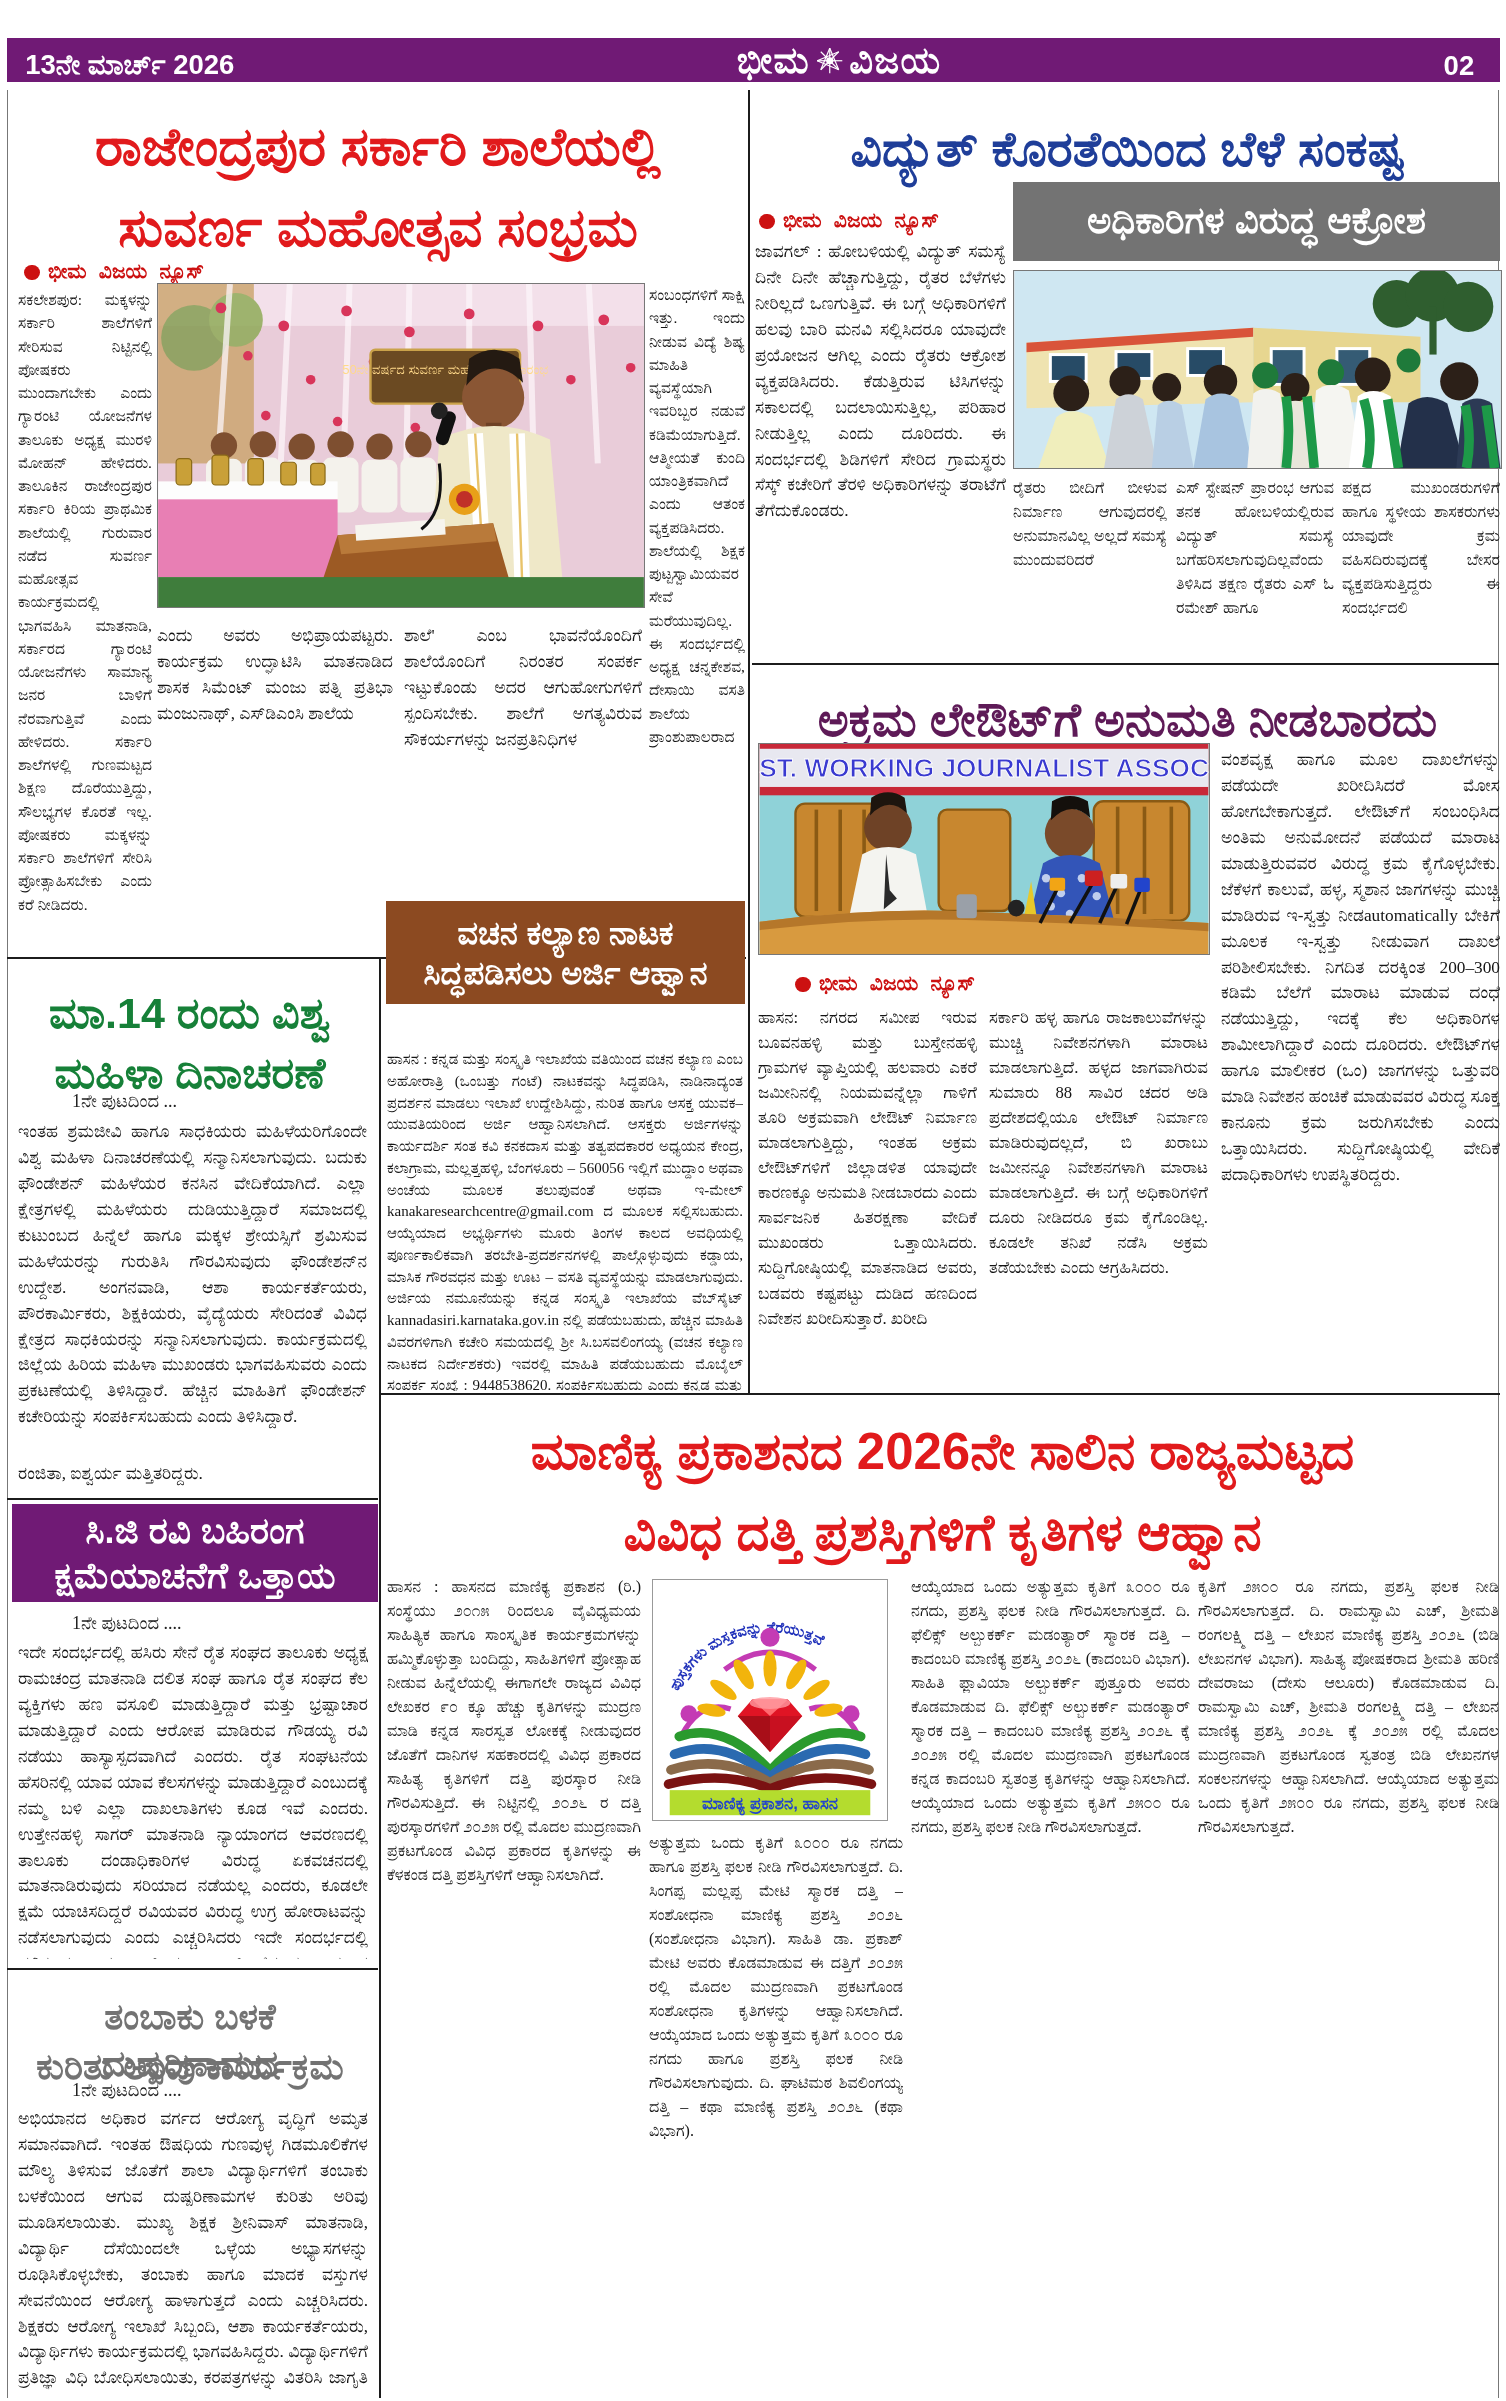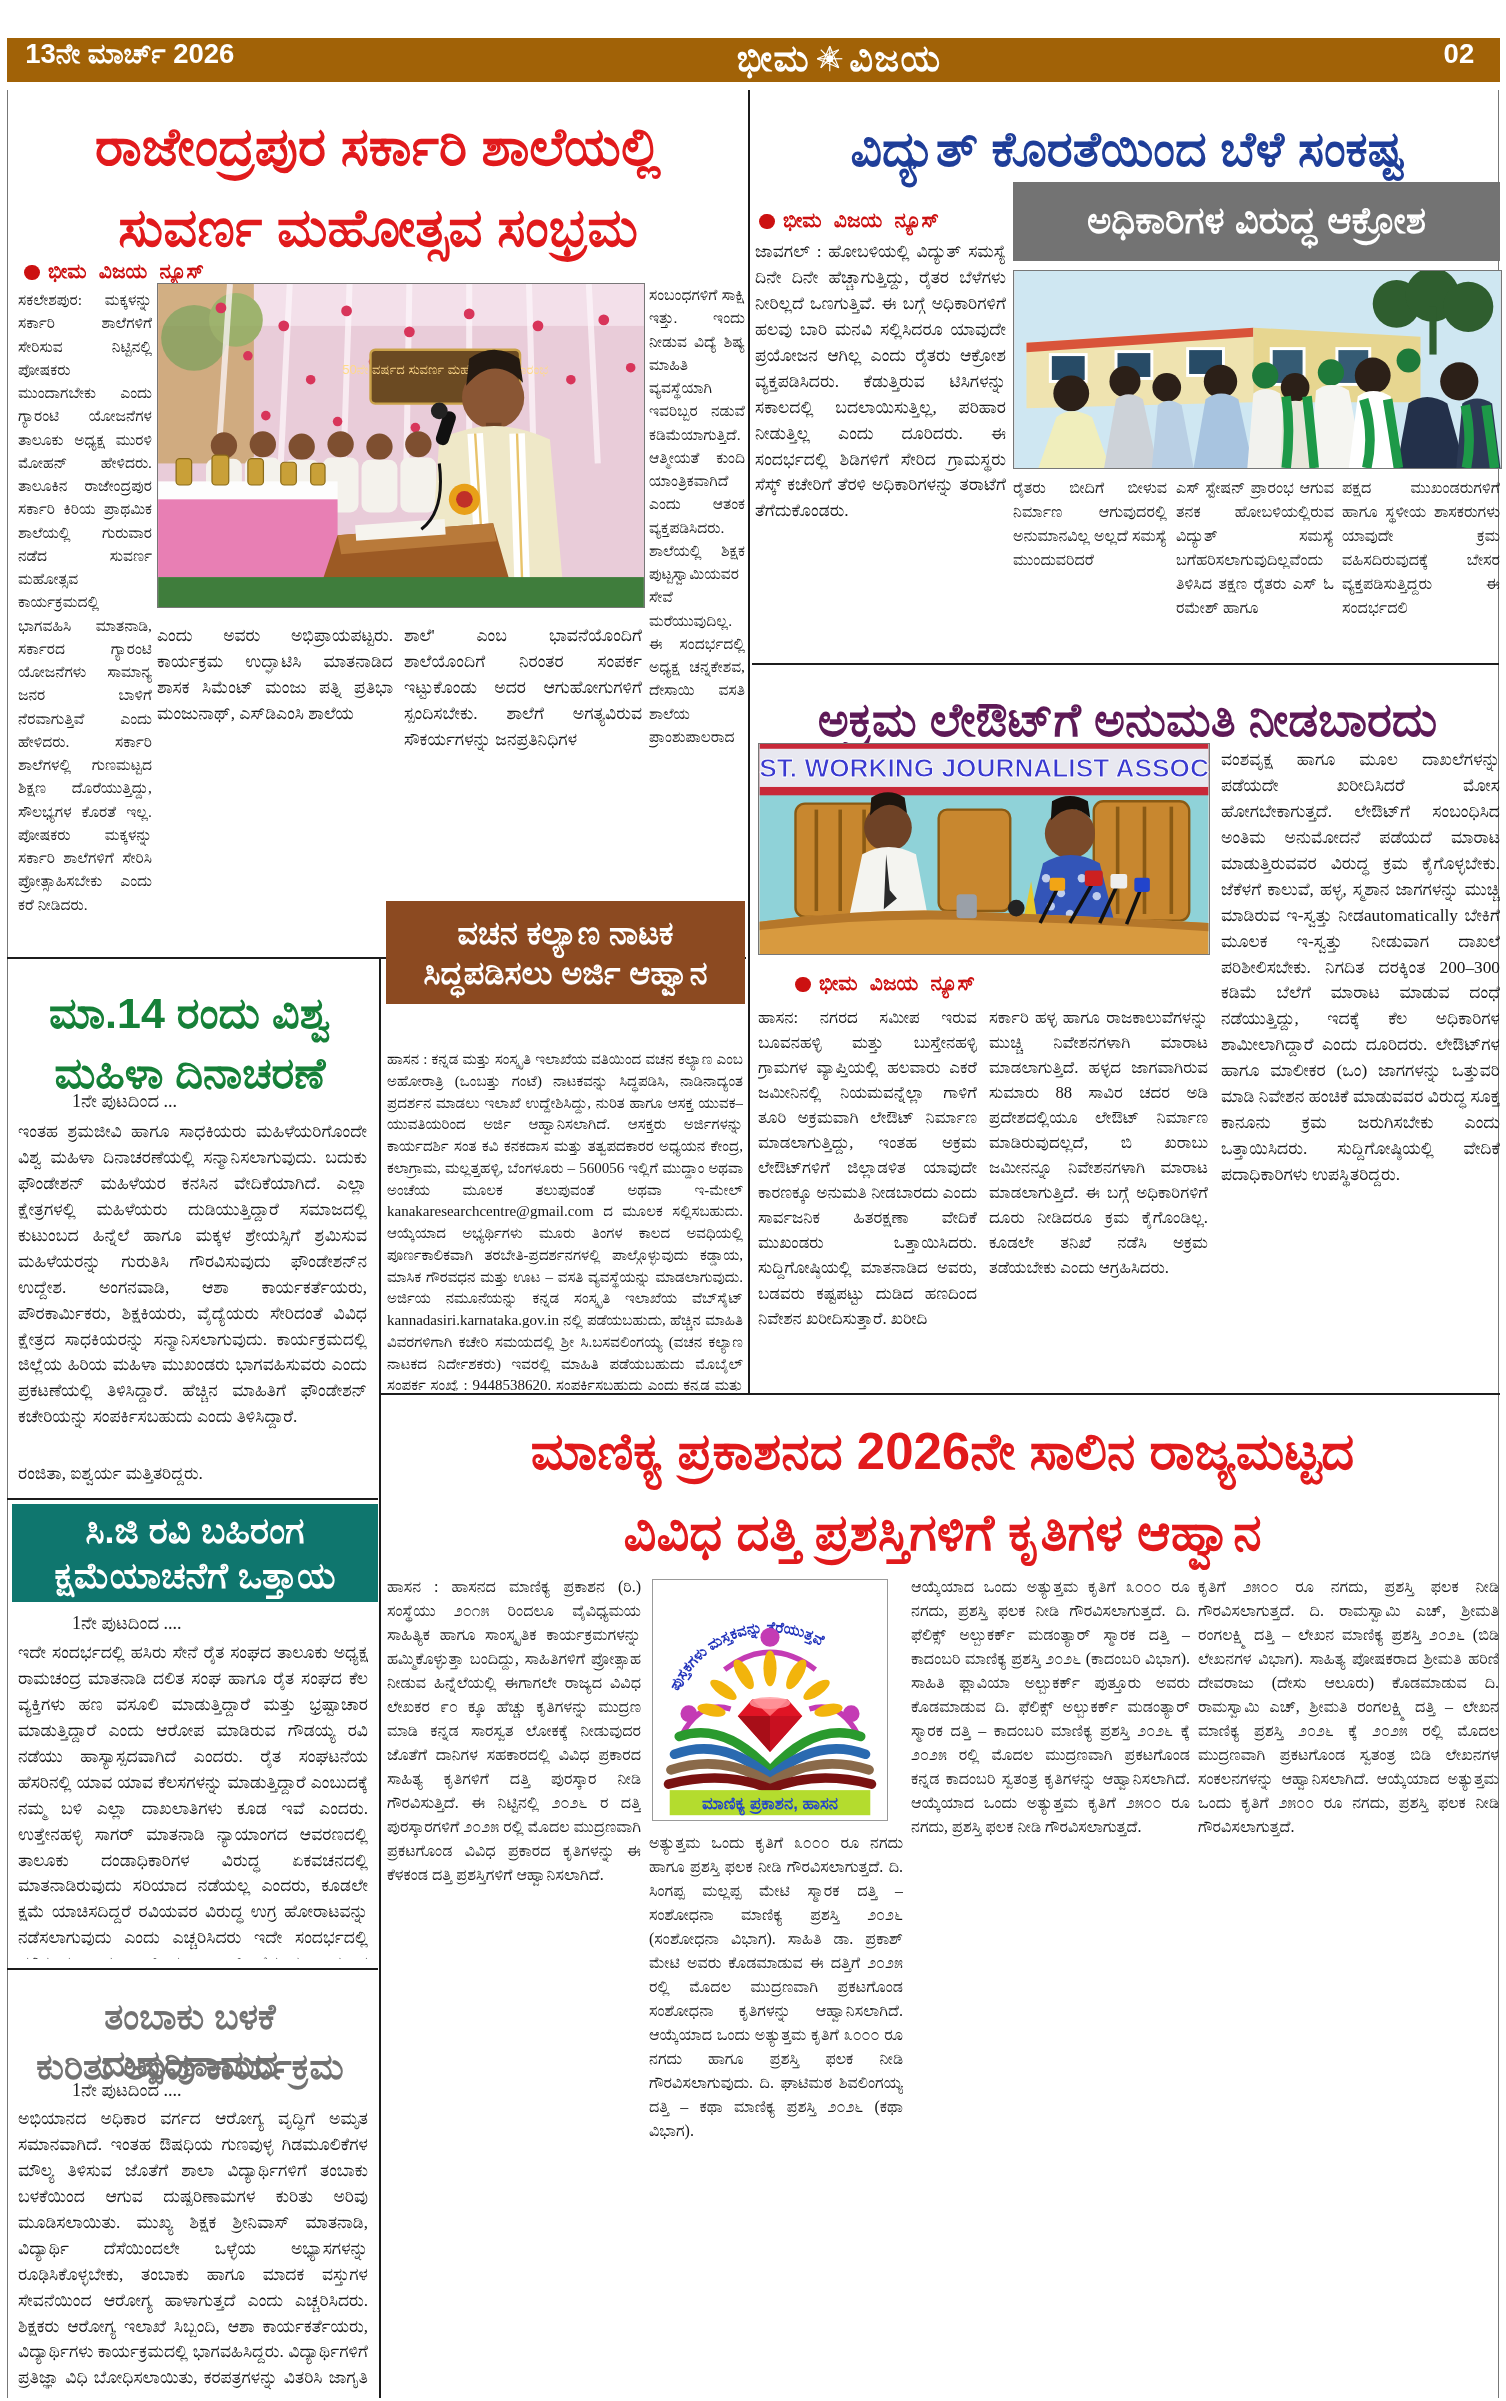--- a/index.html
+++ b/index.html
@@ -2,22 +2,22 @@
 <html style="font-size:9.6px"><head>
 <meta charset="utf-8">
 <style>
   html,body{margin:0;padding:0;background:#ffffff;}
   #page{position:relative;width:1507px;height:2401px;background:#ffffff;overflow:hidden;
         font-family:"Liberation Serif",serif;color:#111;}
   .rule-h{position:absolute;height:1.8px;background:#1c1c1c;}
   .rule-v{position:absolute;width:1.8px;background:#1c1c1c;}
   .edge{position:absolute;width:1.2px;background:#777;}
   
-  #masthead{position:absolute;left:7.2px;top:38px;width:1493px;height:44px;background:#a16207;
-            display:flex;align-items:flex-start;color:#fff;font-family:"Liberation Sans",sans-serif;}
+  #masthead{position:absolute;left:7.2px;top:38px;width:1493px;height:44px;background:#701a75;
+            display:flex;align-items:flex-end;color:#fff;font-family:"Liberation Sans",sans-serif;}
   #mh-date{font-size:27.5px;font-weight:bold;margin-left:18px;white-space:nowrap;}
   #mh-title{flex:1;text-align:center;font-size:37px;font-weight:bold;letter-spacing:1.2px;
             display:flex;align-items:center;justify-content:center;gap:6px;}
   #mh-page{font-size:27.5px;font-weight:bold;margin-right:26px;}
   
   .hl{position:absolute;text-align:center;font-family:"Liberation Sans",sans-serif;font-weight:bold;line-height:1.3;margin-top:16px;}
   .hl-red{color:#e11a1c;}
   .hl-blue{color:#1f3e99;}
   .hl-purple{color:#5e1a57;}
   .hl-green{color:#168038;}
@@ -319,21 +319,21 @@
   <div class="fromp" style="left:72px;top:1091px;">1ನೇ ಪುಟದಿಂದ ...</div>
   <div class="btxt" style="left:18px;top:1119px;width:349px;height:338px;font-size:17.3px;">ಇಂತಹ ಶ್ರಮಜೀವಿ ಹಾಗೂ ಸಾಧಕಿಯರು ಮಹಿಳೆಯರಿಗೊಂದೇ ವಿಶ್ವ ಮಹಿಳಾ ದಿನಾಚರಣೆಯಲ್ಲಿ ಸನ್ಮಾನಿಸಲಾಗುವುದು. ಬದುಕು ಫೌಂಡೇಶನ್ ಮಹಿಳೆಯರ ಕನಸಿನ ವೇದಿಕೆಯಾಗಿದೆ. ಎಲ್ಲಾ ಕ್ಷೇತ್ರಗಳಲ್ಲಿ ಮಹಿಳೆಯರು ದುಡಿಯುತ್ತಿದ್ದಾರೆ ಸಮಾಜದಲ್ಲಿ ಕುಟುಂಬದ ಹಿನ್ನೆಲೆ ಹಾಗೂ ಮಕ್ಕಳ ಶ್ರೇಯಸ್ಸಿಗೆ ಶ್ರಮಿಸುವ ಮಹಿಳೆಯರನ್ನು ಗುರುತಿಸಿ ಗೌರವಿಸುವುದು ಫೌಂಡೇಶನ್‌ನ ಉದ್ದೇಶ. ಅಂಗನವಾಡಿ, ಆಶಾ ಕಾರ್ಯಕರ್ತೆಯರು, ಪೌರಕಾರ್ಮಿಕರು, ಶಿಕ್ಷಕಿಯರು, ವೈದ್ಯೆಯರು ಸೇರಿದಂತೆ ವಿವಿಧ ಕ್ಷೇತ್ರದ ಸಾಧಕಿಯರನ್ನು ಸನ್ಮಾನಿಸಲಾಗುವುದು. ಕಾರ್ಯಕ್ರಮದಲ್ಲಿ ಜಿಲ್ಲೆಯ ಹಿರಿಯ ಮಹಿಳಾ ಮುಖಂಡರು ಭಾಗವಹಿಸುವರು ಎಂದು ಪ್ರಕಟಣೆಯಲ್ಲಿ ತಿಳಿಸಿದ್ದಾರೆ. ಹೆಚ್ಚಿನ ಮಾಹಿತಿಗೆ ಫೌಂಡೇಶನ್ ಕಚೇರಿಯನ್ನು ಸಂಪರ್ಕಿಸಬಹುದು ಎಂದು ತಿಳಿಸಿದ್ದಾರೆ.</div>
   <div class="btxt" style="left:18px;top:1461px;width:349px;height:27.5px;font-size:17.3px;text-align:left;">ರಂಜಿತಾ, ಐಶ್ವರ್ಯ ಮತ್ತಿತರಿದ್ದರು.</div>
 
   <div class="boxhead" style="left:386px;top:901px;width:359px;height:103px;background:#8c4a21;font-size:32px;flex-direction:column;">
     <span>ವಚನ ಕಲ್ಯಾಣ ನಾಟಕ</span>
     <span>ಸಿದ್ಧಪಡಿಸಲು ಅರ್ಜಿ ಆಹ್ವಾನ</span>
   </div>
   <div class="btxt" style="left:387px;top:1049px;width:356px;height:342px;font-size:15px;line-height:1.45;">ಹಾಸನ : ಕನ್ನಡ ಮತ್ತು ಸಂಸ್ಕೃತಿ ಇಲಾಖೆಯ ವತಿಯಿಂದ ವಚನ ಕಲ್ಯಾಣ ಎಂಬ ಅಹೋರಾತ್ರಿ (ಒಂಬತ್ತು ಗಂಟೆ) ನಾಟಕವನ್ನು ಸಿದ್ಧಪಡಿಸಿ, ನಾಡಿನಾದ್ಯಂತ ಪ್ರದರ್ಶನ ಮಾಡಲು ಇಲಾಖೆ ಉದ್ದೇಶಿಸಿದ್ದು, ನುರಿತ ಹಾಗೂ ಆಸಕ್ತ ಯುವಕ–ಯುವತಿಯರಿಂದ ಅರ್ಜಿ ಆಹ್ವಾನಿಸಲಾಗಿದೆ. ಆಸಕ್ತರು ಅರ್ಜಿಗಳನ್ನು ಕಾರ್ಯದರ್ಶಿ ಸಂತ ಕವಿ ಕನಕದಾಸ ಮತ್ತು ತತ್ವಪದಕಾರರ ಅಧ್ಯಯನ ಕೇಂದ್ರ, ಕಲಾಗ್ರಾಮ, ಮಲ್ಲತ್ತಹಳ್ಳಿ, ಬೆಂಗಳೂರು – 560056 ಇಲ್ಲಿಗೆ ಮುದ್ದಾಂ ಅಥವಾ ಅಂಚೆಯ ಮೂಲಕ ತಲುಪುವಂತೆ ಅಥವಾ ಇ-ಮೇಲ್ kanakaresearchcentre@gmail.com ದ ಮೂಲಕ ಸಲ್ಲಿಸಬಹುದು. ಆಯ್ಕೆಯಾದ ಅಭ್ಯರ್ಥಿಗಳು ಮೂರು ತಿಂಗಳ ಕಾಲದ ಅವಧಿಯಲ್ಲಿ ಪೂರ್ಣಕಾಲಿಕವಾಗಿ ತರಬೇತಿ-ಪ್ರದರ್ಶನಗಳಲ್ಲಿ ಪಾಲ್ಗೊಳ್ಳುವುದು ಕಡ್ಡಾಯ, ಮಾಸಿಕ ಗೌರವಧನ ಮತ್ತು ಊಟ – ವಸತಿ ವ್ಯವಸ್ಥೆಯನ್ನು ಮಾಡಲಾಗುವುದು. ಅರ್ಜಿಯ ನಮೂನೆಯನ್ನು ಕನ್ನಡ ಸಂಸ್ಕೃತಿ ಇಲಾಖೆಯ ವೆಬ್‌ಸೈಟ್ kannadasiri.karnataka.gov.in ನಲ್ಲಿ ಪಡೆಯಬಹುದು, ಹೆಚ್ಚಿನ ಮಾಹಿತಿ ವಿವರಗಳಿಗಾಗಿ ಕಚೇರಿ ಸಮಯದಲ್ಲಿ ಶ್ರೀ ಸಿ.ಬಸವಲಿಂಗಯ್ಯ (ವಚನ ಕಲ್ಯಾಣ ನಾಟಕದ ನಿರ್ದೇಶಕರು) ಇವರಲ್ಲಿ ಮಾಹಿತಿ ಪಡೆಯಬಹುದು ಮೊಬೈಲ್ ಸಂಪರ್ಕ ಸಂಖ್ಯೆ : 9448538620. ಸಂಪರ್ಕಿಸಬಹುದು ಎಂದು ಕನ್ನಡ ಮತ್ತು ಸಂಸ್ಕೃತಿ ಇಲಾಖೆಯ ಸಹಾಯಕ ನಿರ್ದೇಶಕರು ತಿಳಿಸಿದ್ದಾರೆ.</div>
 
-  <div class="boxhead" style="left:12px;top:1504px;width:366px;height:98px;background:#0f766e;font-size:36px;flex-direction:column;">
+  <div class="boxhead" style="left:12px;top:1504px;width:366px;height:98px;background:#701a75;font-size:36px;flex-direction:column;">
     <span>ಸಿ.ಜಿ ರವಿ ಬಹಿರಂಗ</span>
     <span>ಕ್ಷಮೆಯಾಚನೆಗೆ ಒತ್ತಾಯ</span>
   </div>
   <div class="fromp" style="left:72px;top:1613px;">1ನೇ ಪುಟದಿಂದ ....</div>
   <div class="btxt" style="left:18px;top:1640px;width:350px;height:319px;font-size:17.3px;">ಇದೇ ಸಂದರ್ಭದಲ್ಲಿ ಹಸಿರು ಸೇನೆ ರೈತ ಸಂಘದ ತಾಲೂಕು ಅಧ್ಯಕ್ಷ ರಾಮಚಂದ್ರ ಮಾತನಾಡಿ ದಲಿತ ಸಂಘ ಹಾಗೂ ರೈತ ಸಂಘದ ಕೆಲ ವ್ಯಕ್ತಿಗಳು ಹಣ ವಸೂಲಿ ಮಾಡುತ್ತಿದ್ದಾರೆ ಮತ್ತು ಭ್ರಷ್ಟಾಚಾರ ಮಾಡುತ್ತಿದ್ದಾರೆ ಎಂದು ಆರೋಪ ಮಾಡಿರುವ ಗೌಡಯ್ಯ ರವಿ ನಡೆಯು ಹಾಸ್ಯಾಸ್ಪದವಾಗಿದೆ ಎಂದರು. ರೈತ ಸಂಘಟನೆಯ ಹೆಸರಿನಲ್ಲಿ ಯಾವ ಯಾವ ಕೆಲಸಗಳನ್ನು ಮಾಡುತ್ತಿದ್ದಾರೆ ಎಂಬುದಕ್ಕೆ ನಮ್ಮ ಬಳಿ ಎಲ್ಲಾ ದಾಖಲಾತಿಗಳು ಕೂಡ ಇವೆ ಎಂದರು. ಉತ್ತೇನಹಳ್ಳಿ ಸಾಗರ್ ಮಾತನಾಡಿ ನ್ಯಾಯಾಂಗದ ಆವರಣದಲ್ಲಿ ತಾಲೂಕು ದಂಡಾಧಿಕಾರಿಗಳ ವಿರುದ್ಧ ಏಕವಚನದಲ್ಲಿ ಮಾತನಾಡಿರುವುದು ಸರಿಯಾದ ನಡೆಯಲ್ಲ ಎಂದರು, ಕೂಡಲೇ ಕ್ಷಮೆ ಯಾಚಿಸದಿದ್ದರೆ ರವಿಯವರ ವಿರುದ್ಧ ಉಗ್ರ ಹೋರಾಟವನ್ನು ನಡೆಸಲಾಗುವುದು ಎಂದು ಎಚ್ಚರಿಸಿದರು ಇದೇ ಸಂದರ್ಭದಲ್ಲಿ ದಲಿತ ಮುಖಂಡ ಸಿಎನ್ ಮಂಜುನಾಥ್, ರೈತ ಮುಖಂಡರಾದ ಹುಲ್ಲಣ್ಣ, ಜೆ�ನಿವ್ ಮಂಜಣ್ಣ, ಟ್ರೈಲರ್ ಕುಮಾರ್, ಸೇರಿದಂತೆ ಇತರರು ಹಾಜರಿದ್ದರು.</div>
 
   <div class="hl hl-brown" style="left:15.5px;top:1978px;width:349px;font-size:36px;">ತಂಬಾಕು ಬಳಕೆ ದುಷ್ಪರಿಣಾಮದ</div>
   <div class="hl hl-brown" style="left:15.5px;top:2028px;width:349px;font-size:36px;">ಕುರಿತು ಅರಿವು  ಕಾರ್ಯಕ್ರಮ</div>
   <div class="fromp" style="left:72px;top:2080px;">1ನೇ ಪುಟದಿಂದ ....</div>
   <div class="btxt" style="left:18px;top:2106px;width:350px;height:287px;font-size:17.3px;">ಅಭಿಯಾನದ ಅಧಿಕಾರ ವರ್ಗದ ಆರೋಗ್ಯ ವೃದ್ಧಿಗೆ ಅಮೃತ ಸಮಾನವಾಗಿದೆ. ಇಂತಹ ಔಷಧಿಯ ಗುಣವುಳ್ಳ ಗಿಡಮೂಲಿಕೆಗಳ ಮೌಲ್ಯ ತಿಳಿಸುವ ಜೊತೆಗೆ ಶಾಲಾ ವಿದ್ಯಾರ್ಥಿಗಳಿಗೆ ತಂಬಾಕು ಬಳಕೆಯಿಂದ ಆಗುವ ದುಷ್ಪರಿಣಾಮಗಳ ಕುರಿತು ಅರಿವು ಮೂಡಿಸಲಾಯಿತು. ಮುಖ್ಯ ಶಿಕ್ಷಕ ಶ್ರೀನಿವಾಸ್ ಮಾತನಾಡಿ, ವಿದ್ಯಾರ್ಥಿ ದೆಸೆಯಿಂದಲೇ ಒಳ್ಳೆಯ ಅಭ್ಯಾಸಗಳನ್ನು ರೂಢಿಸಿಕೊಳ್ಳಬೇಕು, ತಂಬಾಕು ಹಾಗೂ ಮಾದಕ ವಸ್ತುಗಳ ಸೇವನೆಯಿಂದ ಆರೋಗ್ಯ ಹಾಳಾಗುತ್ತದೆ ಎಂದು ಎಚ್ಚರಿಸಿದರು. ಶಿಕ್ಷಕರು ಆರೋಗ್ಯ ಇಲಾಖೆ ಸಿಬ್ಬಂದಿ, ಆಶಾ ಕಾರ್ಯಕರ್ತೆಯರು, ವಿದ್ಯಾರ್ಥಿಗಳು ಕಾರ್ಯಕ್ರಮದಲ್ಲಿ ಭಾಗವಹಿಸಿದ್ದರು. ವಿದ್ಯಾರ್ಥಿಗಳಿಗೆ ಪ್ರತಿಜ್ಞಾ ವಿಧಿ ಬೋಧಿಸಲಾಯಿತು, ಕರಪತ್ರಗಳನ್ನು ವಿತರಿಸಿ ಜಾಗೃತಿ ಮೂಡಿಸಲಾಯಿತು.</div>

